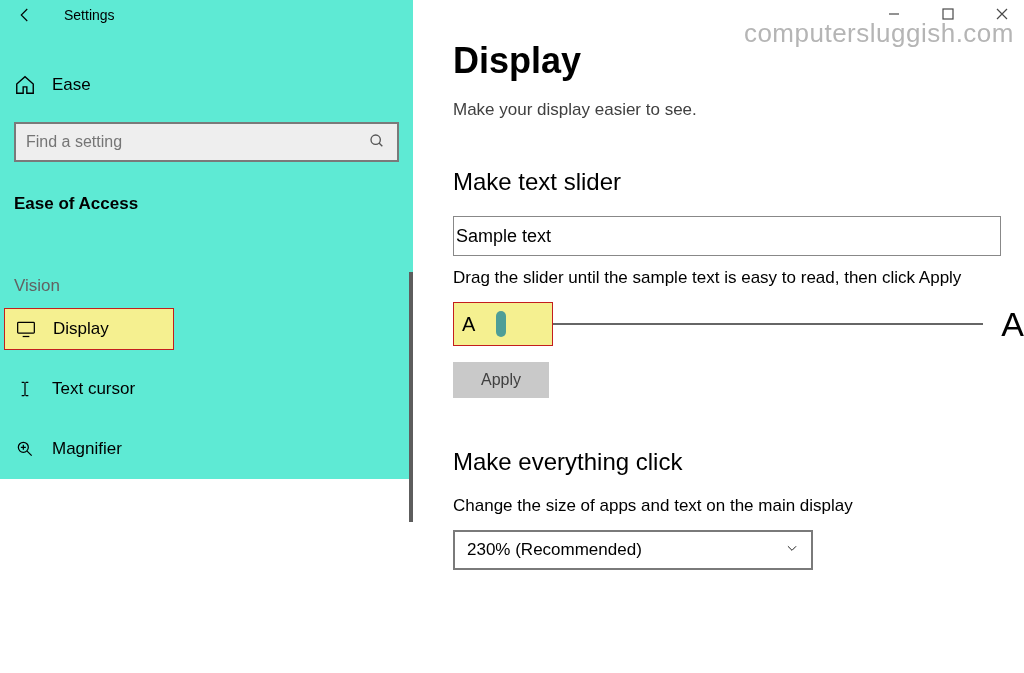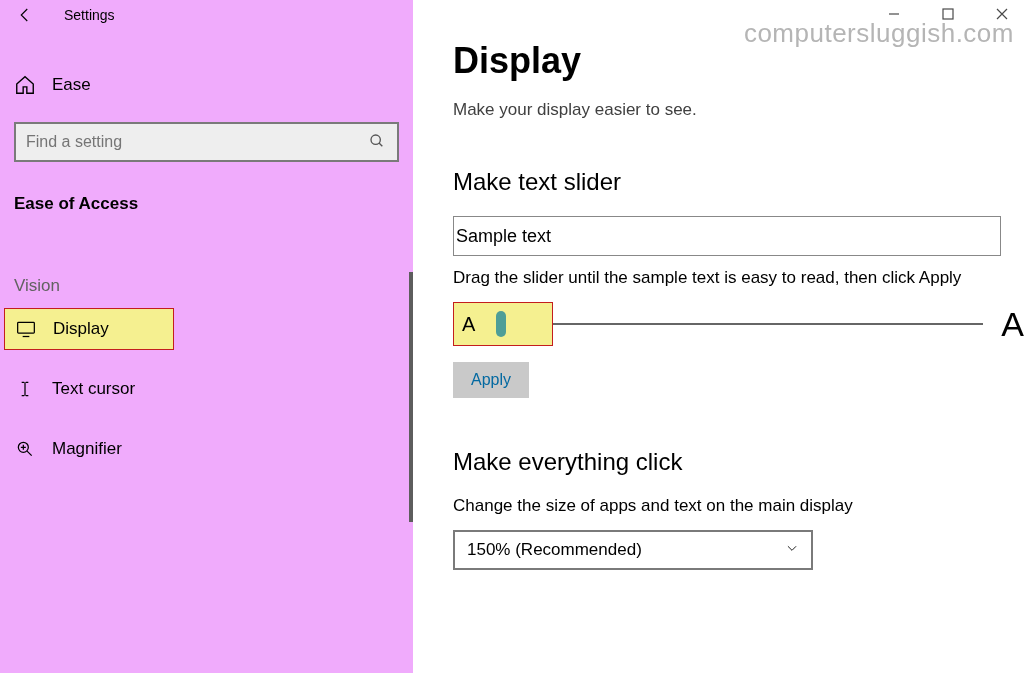--- a/index.html
+++ b/index.html
@@ -1,17 +1,17 @@
 <!DOCTYPE html>
 <html><head>
 <meta charset="utf-8">
 <style>
 * { box-sizing: border-box; margin: 0; padding: 0; font-family: "Segoe UI", Arial, sans-serif; }
 body { width: 1024px; height: 673px; background: #fff; overflow: hidden; position: relative; }
-.sidebar { width: 413px; height: 673px; background: #f0abfc; float: left; position: relative; }
+.sidebar { width: 413px; height: 479px; background: #5eead4; float: left; position: relative; }
 .main { width: 611px; height: 673px; float: left; background: #fff; position: relative; padding: 40px 0 0 40px; }
 .titlebar { display: flex; align-items: center; height: 30px; padding-left: 14px; }
 .back-arrow { width: 22px; height: 22px; display: flex; align-items: center; justify-content: center; margin-right: 28px; cursor: pointer; }
 .title { font-size: 14px; color: #000; }
 .home-row { display: flex; align-items: center; padding: 16px 0 16px 14px; margin-top: 28px; cursor: pointer; }
 .home-icon { width: 22px; height: 22px; margin-right: 16px; }
 .home-label { font-size: 17px; color: #000; }
 .search-box { margin: 10px 14px 0 14px; border: 2px solid #7a7a7a; background: #eee; height: 40px; display: flex; align-items: center; padding: 0 10px; }
 .search-input { flex: 1; border: none; background: transparent; font-size: 16px; color: #888; outline: none; }
 .search-icon { width: 18px; height: 18px; }
@@ -29,21 +29,21 @@
 .subtitle { font-size: 17px; color: #404040; margin-bottom: 48px; margin-top: 16px; }
 .section-title { font-size: 24px; font-weight: 400; color: #000; margin-bottom: 20px; }
 .sample-box { border: 1.5px solid #888; width: 548px; height: 40px; display: flex; align-items: center; padding-left: 2px; font-size: 18px; color: #000; margin-bottom: 12px; }
 .slider-instruction { font-size: 17px; color: #000; margin-bottom: 14px; }
 .slider-row { display: flex; align-items: center; margin-bottom: 16px; }
 .slider-highlight { border: 1.5px solid #c31e1e; background: #f5f090; width: 100px; height: 44px; display: flex; align-items: center; padding-left: 8px; position: relative; }
 .small-A { font-size: 20px; color: #000; margin-right: 6px; }
 .thumb { width: 10px; height: 26px; background: #4f9e97; border-radius: 5px; position: absolute; left: 42px; }
 .track { height: 2px; background: #666; flex: 1; margin: 0 10px 0 0; width: 300px; }
 .big-A { font-size: 34px; color: #000; margin-left: 8px; }
-.apply-btn { background: #c9c9c9; color: #0369a1; border: none; padding: 9px 18px; font-size: 16px; cursor: pointer; margin-bottom: 50px; }
+.apply-btn { background: #c9c9c9; color: #404040; border: none; padding: 9px 28px; font-size: 16px; cursor: pointer; margin-bottom: 50px; }
 .dropdown { border: 2px solid #7a7a7a; width: 360px; height: 40px; display: flex; align-items: center; justify-content: space-between; padding: 0 12px; font-size: 17px; cursor: pointer; margin-top: 14px; }
 .desc-text { font-size: 17px; color: #000; }
 </style>
 </head>
 <body>
 
 <div class="sidebar">
   <div class="titlebar">
     <div class="back-arrow">
       <svg width="18" height="18" viewBox="0 0 24 24" fill="none" stroke="#000" stroke-width="1.5">
@@ -143,20 +143,20 @@
     </div>
     <div class="track"></div>
     <span class="big-A">A</span>
   </div>
 
   <button class="apply-btn">Apply</button>
 
   <div class="section-title">Make everything click</div>
   <div class="desc-text">Change the size of apps and text on the main display</div>
   <div class="dropdown">
-    <span>150% (Recommended)</span>
+    <span>230% (Recommended)</span>
     <span>
       <svg width="14" height="14" viewBox="0 0 24 24" fill="none" stroke="#000" stroke-width="1.5">
           <path d="M5 9 L12 16 L19 9"></path>
         </svg>
     </span>
   </div>
 </div>
 
 </body></html>

